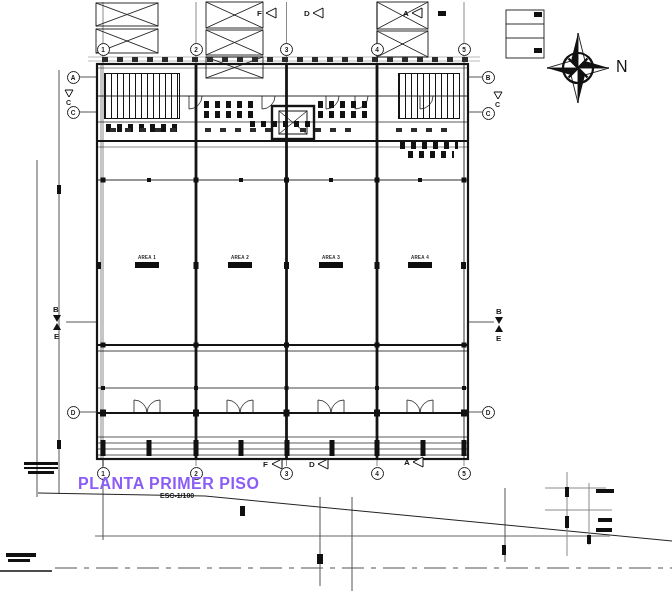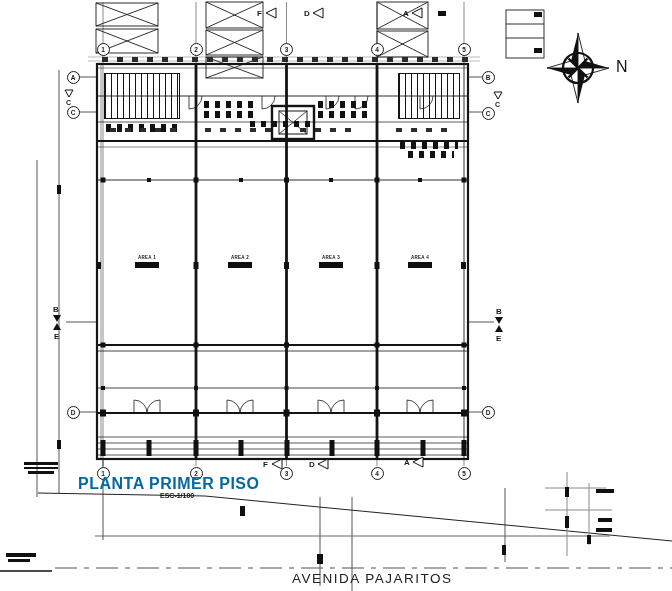--- a/index.html
+++ b/index.html
@@ -4,21 +4,21 @@
 <style>
   html,body{margin:0;padding:0;background:#ffffff;}
   #canvas{position:relative;width:672px;height:591px;background:#ffffff;overflow:hidden;
           font-family:"Liberation Sans",sans-serif;color:#1a1a1a;}
   .abs{position:absolute;}
   svg{position:absolute;left:0;top:0;}
   .bubble{width:13px;height:13px;border:1.1px solid #1a1a1a;border-radius:50%;
           font:600 6.5px/12.5px "Liberation Sans",sans-serif;text-align:center;background:#fff;box-sizing:border-box;}
   .gridletter{font:700 7px/8px "Liberation Sans",sans-serif;}
   .cutletter{font:700 8px/9px "Liberation Sans",sans-serif;}
-  .title{font:700 16px/16px "Liberation Sans",sans-serif;letter-spacing:.5px;color:#0369a1;}
+  .title{font:700 16px/16px "Liberation Sans",sans-serif;letter-spacing:.5px;color:#8b5cf6;}
   .scale{font:700 7px/8px "Liberation Sans",sans-serif;color:#111;}
   .street{font:400 13.5px/15px "Liberation Sans",sans-serif;letter-spacing:1.5px;color:#222;}
   .north{font:400 16px/16px "Liberation Sans",sans-serif;color:#111;}
   .room{width:48px;text-align:center;}
   .room .rname{font:700 4.5px/5px "Liberation Sans",sans-serif;letter-spacing:.3px;color:#111;}
   .room .badge{width:24px;height:6px;background:#0e0e0e;margin:1.5px auto 0 auto;}
   .stair{border:1.6px solid #141414;box-sizing:border-box;
          background:repeating-linear-gradient(90deg,#141414 0 1px,transparent 1px 6px);}
   .dashrow{background:repeating-linear-gradient(90deg,#121212 0 5px,transparent 5px 11px);}
   .dimrow{background:repeating-linear-gradient(90deg,#2b2b2b 0 6px,transparent 6px 15px);}
@@ -290,16 +290,15 @@
   <div class="abs bar" style="left:502px;top:545px;width:4px;height:10px"></div>
   <div class="abs bar" style="left:565px;top:487px;width:4px;height:10px"></div>
   <div class="abs bar" style="left:565px;top:516px;width:4px;height:12px"></div>
   <div class="abs bar" style="left:587px;top:535px;width:4px;height:9px"></div>
   <div class="abs bar" style="left:534px;top:12px;width:8px;height:5px"></div>
   <div class="abs bar" style="left:534px;top:48px;width:8px;height:5px"></div>
   <div class="abs bar" style="left:438px;top:11px;width:8px;height:5px"></div>
 
   <div class="abs title" style="left:78px;top:476px">PLANTA PRIMER PISO</div>
   <div class="abs scale" style="left:160px;top:492px">ESC-1/100</div>
-  <div class="abs street" style="left:292px;top:571px">AVENIDA PAJARITOS</div>
   <div class="abs north" style="left:616px;top:59px">N</div>
 
 </div>
 
 </body></html>

